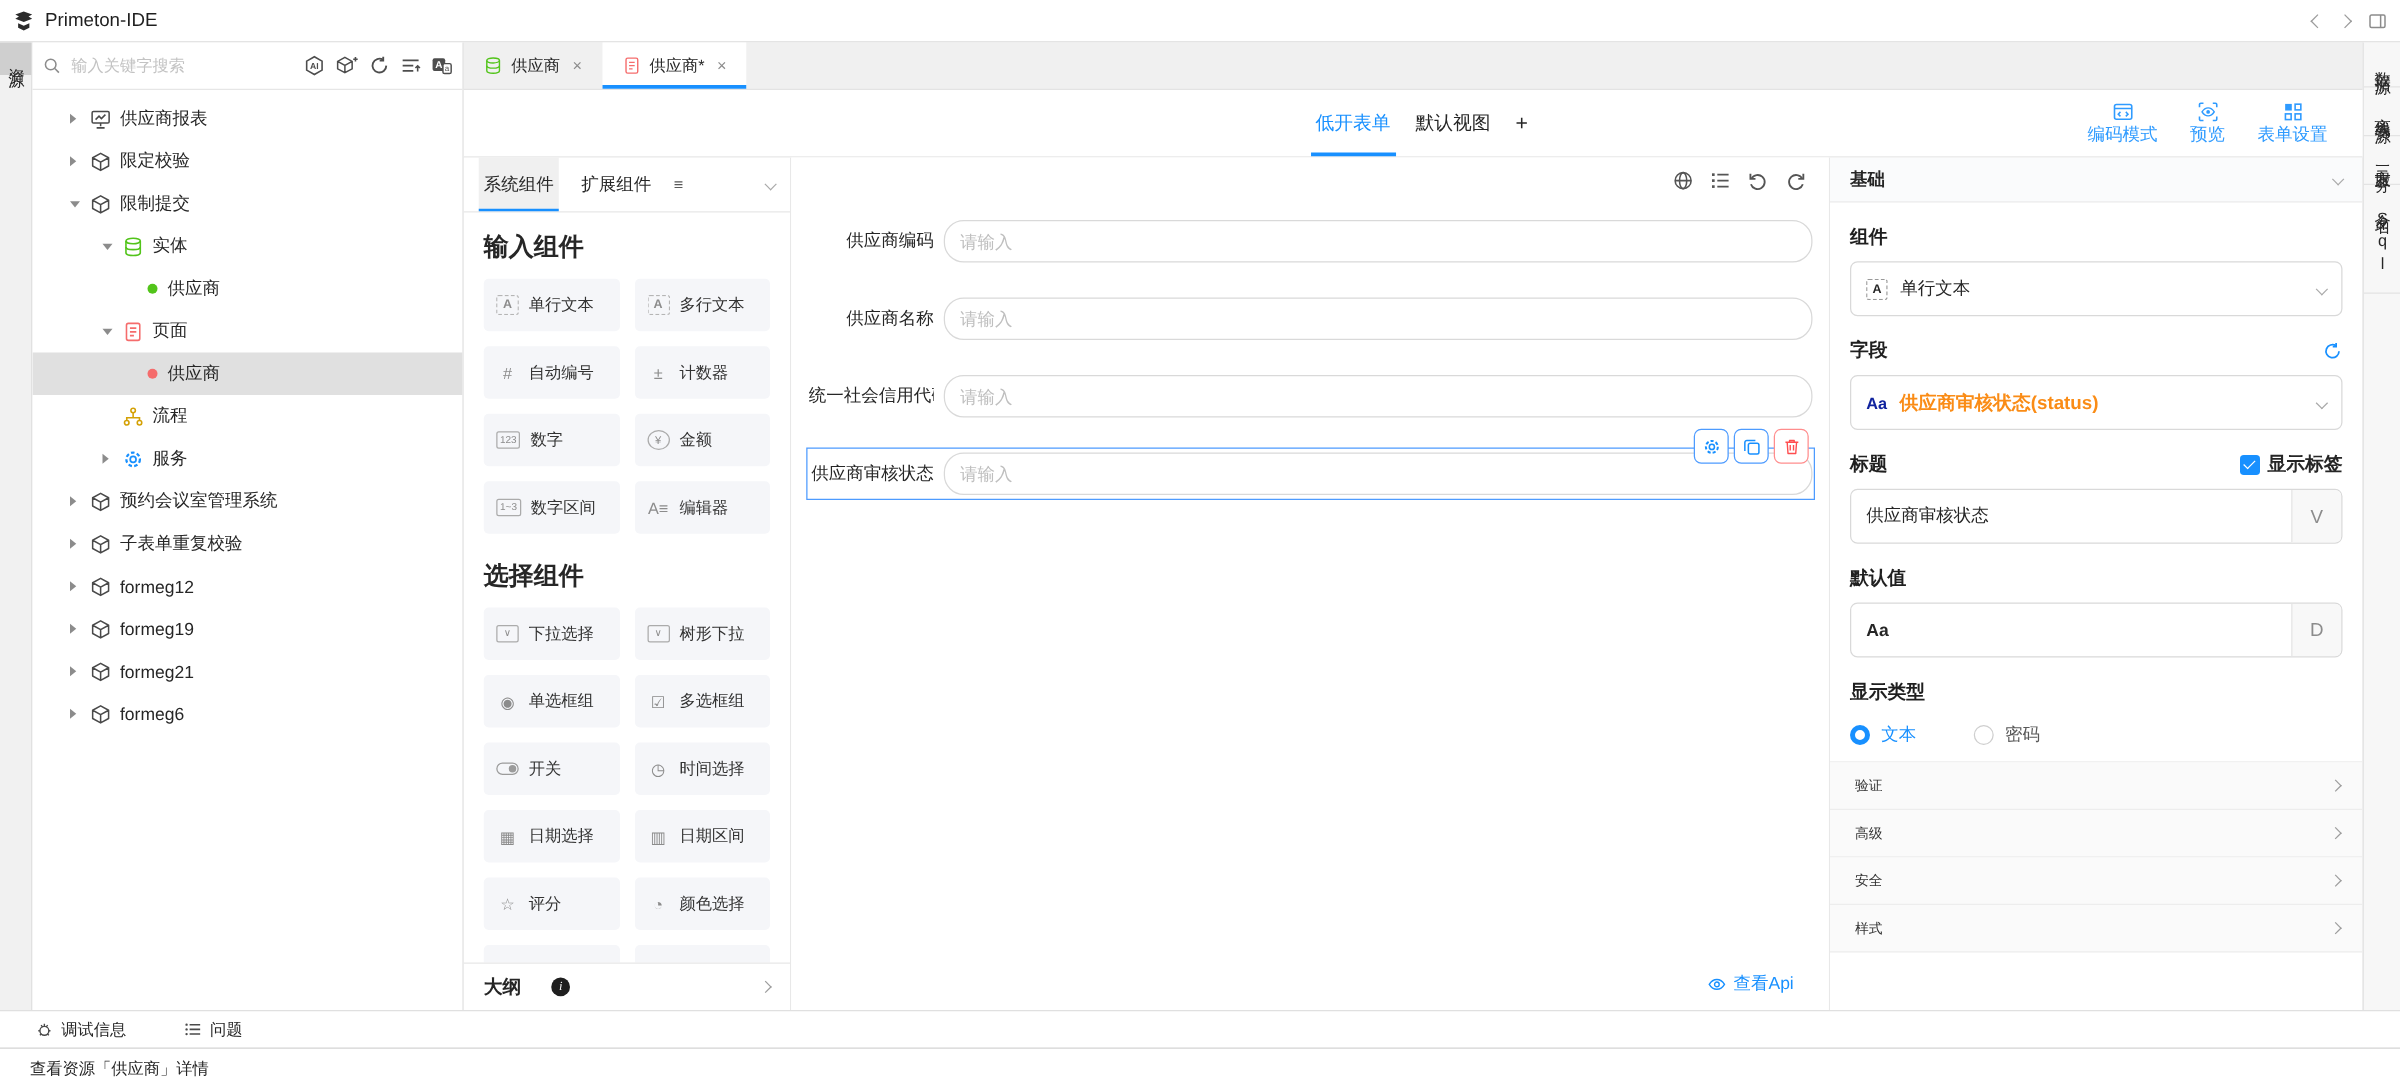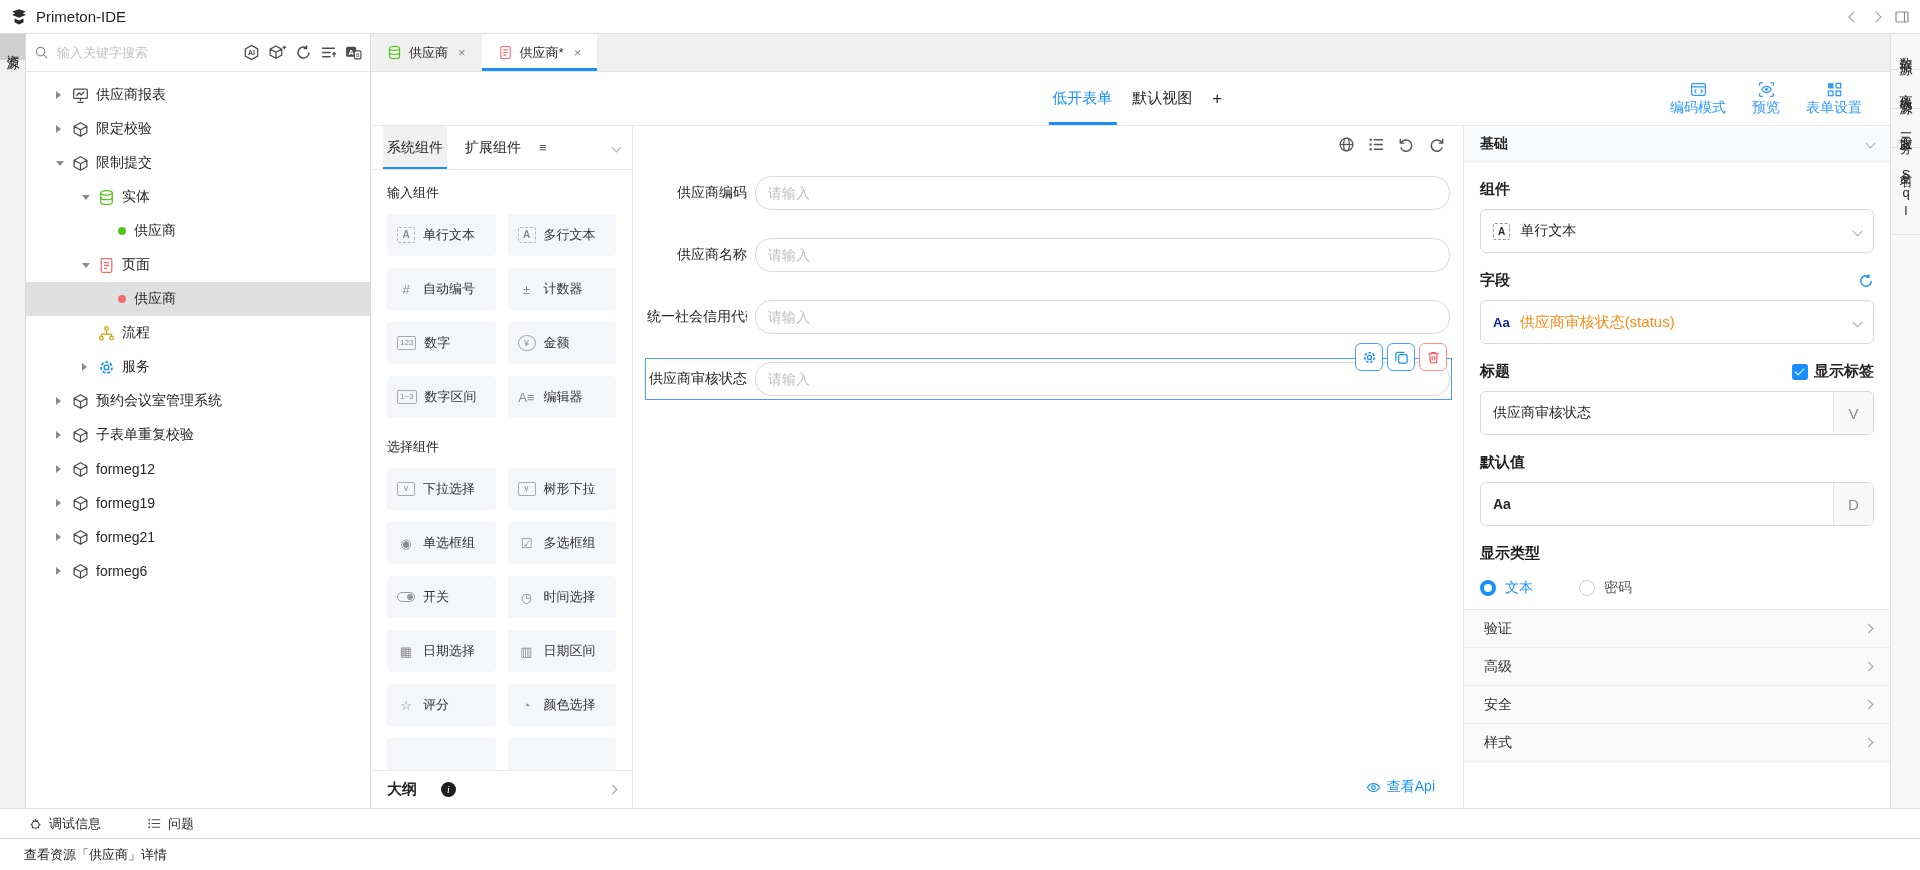--- a/index.html
+++ b/index.html
@@ -61,21 +61,21 @@
   .work{height:682px;display:flex;flex:0 0 auto;min-width:0}
   
   .palette{width:262px;border-right:1px solid #e8e8e8;display:flex;flex-direction:column;background:#fff}
   .pal-head{height:44px;border-bottom:1px solid #e8e8e8;display:flex;align-items:center;padding:0 12px;gap:14px;flex:0 0 auto}
   .ptab{font-size:14px;height:100%;display:flex;align-items:center;padding:0 4px;position:relative;cursor:pointer}
   .ptab.active{font-weight:400;background:#f0f0f0}
   .ptab.active::after{content:"";position:absolute;left:0;right:0;bottom:0;height:2px;background:#1890ff}
   .pal-menu{color:#595959;font-size:13px}
   .pal-chev{margin-left:auto}
   .pal-body{flex:1;overflow:hidden;padding:14px 16px 0}
-  .psec-title{font-size:13px;font-weight:400;color:#262626;margin-bottom:12px}
+  .psec-title{font-size:20px;font-weight:700;color:#262626;margin-bottom:12px}
   .pgrid{display:grid;grid-template-columns:1fr 1fr;gap:12px;margin-bottom:20px}
   .pbtn{height:42px;background:#f5f6f9;border-radius:4px;display:flex;align-items:center;padding:0 10px;gap:8px;cursor:pointer}
   .pico{color:#8c8c8c;font-size:13px;min-width:18px;text-align:center;flex:0 0 auto;line-height:1}
   .pico.dashed{border:1px dashed #b5b5b5;font-size:10px;font-weight:700;padding:2px 3px;border-radius:2px}
   .pico.boxed{border:1px solid #ababab;font-size:8px;padding:2px 2px;border-radius:2px}
   .pico.circle{border:1px solid #ababab;border-radius:50%;width:16px;height:16px;line-height:14px;font-size:9px}
   .pico.toggle{width:17px;height:10px;border:1px solid #9b9b9b;border-radius:6px;position:relative}
   .pico.toggle::after{content:"";position:absolute;right:1px;top:1px;width:6px;height:6px;border-radius:50%;background:#9b9b9b}
   .plab{font-size:13px;color:#333;white-space:nowrap}
   .pal-foot{height:38px;border-top:1px solid #e8e8e8;display:flex;align-items:center;padding:0 16px;gap:24px;flex:0 0 auto}
@@ -102,39 +102,39 @@
   
   .props{width:427px;border-left:1px solid #e8e8e8;background:#fff;display:flex;flex-direction:column;overflow:hidden}
   .props-head{height:36px;flex:0 0 auto;display:flex;align-items:center;justify-content:space-between;padding:0 16px;background:#fafbfc;border-bottom:1px solid #ececec;font-size:14px;font-weight:700}
   .props-body{flex:1;padding:0 16px;overflow:hidden}
   .plabel-row{margin:18px 0 10px;display:flex;justify-content:space-between;align-items:center}
   .plabel{font-size:15px;font-weight:700;color:#1f1f1f}
   .pselect{height:44px;border:1px solid #d9d9d9;border-radius:6px;display:flex;align-items:center;padding:0 12px;cursor:pointer;background:#fff}
   .pselect .chev{margin-left:auto}
   .comp-a{border:1px dashed #999;font-size:10px;font-weight:700;padding:2px 4px;border-radius:2px;color:#262626;margin-right:10px}
   .aa{color:#10239e;font-weight:800;font-size:13px;margin-right:10px}
-  .field-val{color:#fa8c16;font-weight:400;font-size:15px}
+  .field-val{color:#fa8c16;font-weight:700;font-size:15px}
   .refresh-btn{width:16px;height:16px;color:#1890ff;cursor:pointer}
   .pinput{height:44px;border:1px solid #d9d9d9;border-radius:6px;display:flex;align-items:stretch;overflow:hidden;background:#fff}
   .pinput input{flex:1;border:0;outline:none;padding:0 12px;font-size:14px;color:#262626;min-width:0;background:transparent}
   .suffix{width:40px;border-left:1px solid #e5e5e5;background:#f8f8f8;display:flex;align-items:center;justify-content:center;color:#8c8c8c;font-size:15px;cursor:pointer}
   .aa2{display:flex;align-items:center;padding:0 12px;font-weight:800;font-size:14px;color:#262626;flex:1}
   .title-right{display:flex;align-items:center;gap:6px}
   .cbx{width:16px;height:16px;background:#1890ff;border-radius:3px;position:relative;cursor:pointer}
   .cbx::after{content:"";position:absolute;left:5px;top:2px;width:4px;height:8px;border:solid #fff;border-width:0 1.6px 1.6px 0;transform:rotate(45deg)}
   .cbx-label{font-weight:700;font-size:15px}
   .radio-row{display:flex;gap:46px;margin:16px 0 4px}
   .radio{display:flex;align-items:center;gap:9px;font-size:14px;cursor:pointer}
   .rdot{width:16px;height:16px;border-radius:50%;background:#fff;flex:0 0 auto}
   .radio.on .rdot{border:4.5px solid #1890ff}
   .radio.on span{color:#1890ff}
   .radio.off .rdot{border:1px solid #cfcfcf}
   .radio.off span{color:#595959}
   .acc{margin:12px -16px 0;border-top:1px solid #ededed}
-  .acc-row{height:38px;display:flex;align-items:center;justify-content:space-between;padding:0 18px 0 20px;background:#fafafa;border-bottom:1px solid #ededed;font-size:14px;color:#333;cursor:pointer}
+  .acc-row{height:38px;display:flex;align-items:center;justify-content:space-between;padding:0 18px 0 20px;background:#fafafa;border-bottom:1px solid #ededed;font-size:11px;color:#333;cursor:pointer}
   
   .right-strip{width:30px;background:#f7f7f7;border-left:1px solid #e0e0e0;display:flex;flex-direction:column;align-items:center}
   .rs-item{padding:13px 0;border-bottom:1px solid #e3e3e3;width:100%;display:flex;justify-content:center;cursor:pointer}
   
   .debug-bar{height:30px;border-top:1px solid #e0e0e0;display:flex;align-items:center;padding-left:28px;gap:46px;background:#fff;flex:0 0 auto}
   .db-item{display:flex;align-items:center;gap:6px;font-size:13px;color:#262626;cursor:pointer}
   .db-item svg{width:15px;height:15px;color:#4a4a4a}
   .status-bar{height:32px;border-top:1px solid #d4d4d4;display:flex;align-items:center;padding-left:24px;font-size:13px;color:#262626;background:#fff;flex:0 0 auto}
 </style>
 </head>

